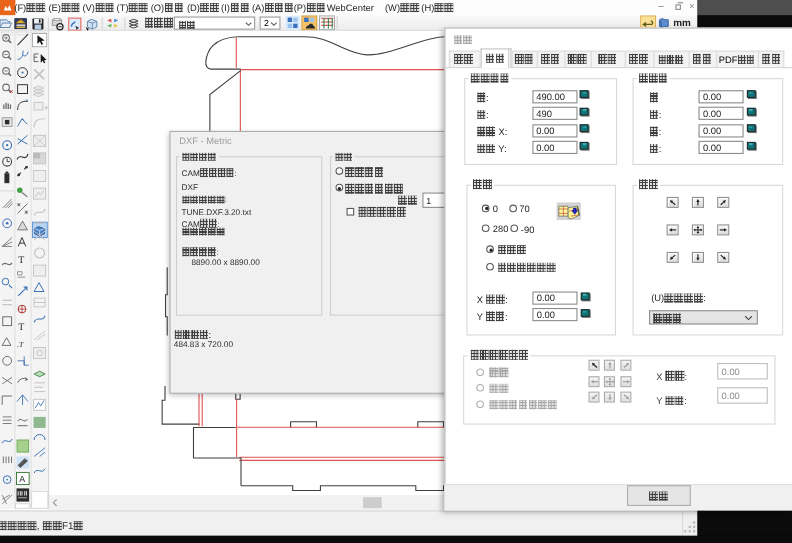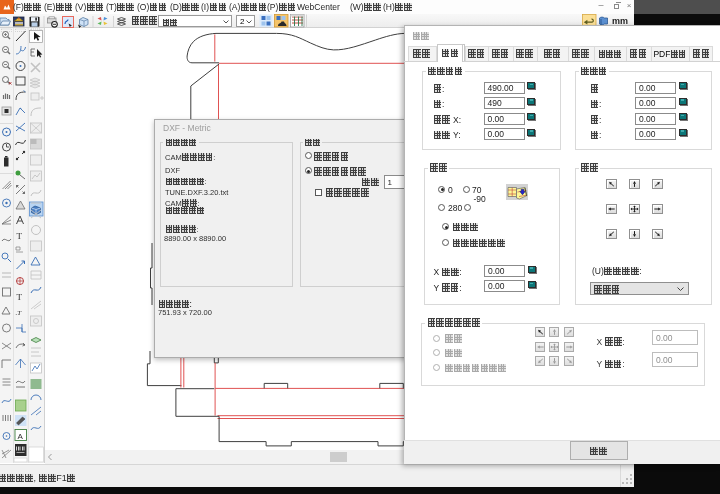--- a/index.html
+++ b/index.html
@@ -292,33 +292,33 @@
 <div class="a" style="left:163px;top:122.5px;font-size:8.5px;color:#9c9c9c">DXF - Metric</div>
 <div class="gp" style="left:160px;top:141.5px;width:133px;height:145px;border-color:#cfcfcf"></div>
 <div class="a" style="left:163px;top:137px;background:#f0f0f0;padding:0 2px"><i class="s7"></i><i class="s7"></i><i class="s7"></i><i class="s7"></i></div>
 <div class="a" style="left:165px;top:152.5px;font-size:7.5px;color:#2e2e2e;white-space:nowrap">CAM<i class="s7"></i><i class="s7"></i><i class="s7"></i><i class="s7"></i>:</div>
 <div class="a" style="left:165px;top:166.3px;font-size:7.5px;color:#2e2e2e;white-space:nowrap">DXF</div>
 <div class="a" style="left:165px;top:177px;font-size:7.5px;color:#2e2e2e;white-space:nowrap"><i class="s7"></i><i class="s7"></i><i class="s7"></i><i class="s7"></i><i class="s7"></i>:</div>
 <div class="a" style="left:165px;top:187.5px;font-size:7.5px;color:#2e2e2e;white-space:nowrap">TUNE.DXF.3.20.txt</div>
 <div class="a" style="left:165px;top:198.5px;font-size:7.5px;color:#2e2e2e;white-space:nowrap">CAM<i class="s7"></i><i class="s7"></i>:</div>
 <div class="a" style="left:165px;top:206px;font-size:7.5px;color:#2e2e2e;white-space:nowrap"><i class="s7"></i><i class="s7"></i><i class="s7"></i><i class="s7"></i><i class="s7"></i></div>
 <div class="a" style="left:165px;top:224.5px;font-size:7.5px;color:#2e2e2e;white-space:nowrap"><i class="s7"></i><i class="s7"></i><i class="s7"></i><i class="s7"></i>:</div>
-<div class="a" style="left:164px;top:233.5px;font-size:7.5px;color:#2e2e2e;white-space:nowrap">8890.00 x 8890.00</div>
+<div class="a" style="left:174px;top:233.5px;font-size:7.5px;color:#2e2e2e;white-space:nowrap">8890.00 x 8890.00</div>
 <div class="gp" style="left:299.5px;top:141.5px;width:116px;height:145px;border-color:#cfcfcf;border-right:none"></div>
 <div class="a" style="left:302.5px;top:137px;background:#f0f0f0;padding:0 2px"><i class="s7"></i><i class="s7"></i></div>
 <span class="rd" style="left:304.5px;top:152px"></span>
 <div class="a" style="left:313.5px;top:151.5px;white-space:nowrap"><i></i><i></i><i></i><i></i></div>
 <span class="rd on" style="left:304.5px;top:167px"></span>
 <div class="a" style="left:313.5px;top:166.5px;white-space:nowrap"><i></i><i></i><i></i><i></i><i></i><i></i></div>
 <div class="a" style="left:361.5px;top:177px;white-space:nowrap"><i></i><i></i></div>
 <div class="tb" style="left:383.5px;top:174.5px;width:32px;height:14px;font-size:8px;padding-top:2px">1</div>
 <span class="a" style="left:314.5px;top:189px;width:7px;height:7px;border:1px solid #585858;background:#fff"></span>
 <div class="a" style="left:325px;top:187.5px;white-space:nowrap"><i></i><i></i><i></i><i></i><i></i></div>
 <div class="a" style="left:158px;top:298.5px;white-space:nowrap"><i class="s7"></i><i class="s7"></i><i class="s7"></i><i class="s7"></i>:</div>
-<div class="a" style="left:158px;top:308px;font-size:7.5px;color:#2e2e2e">751.93 x 720.00</div>
+<div class="a" style="left:158px;top:308px;font-size:7.5px;color:#2e2e2e">484.83 x 720.00</div>
 
 <div class="a" id="props" style="left:403.5px;top:25px;width:316.5px;height:439px;background:#fff;border-left:1px solid #b4b4b4;border-top:1px solid #b4b4b4;box-shadow:-2px 2px 5px rgba(0,0,0,.3)"></div>
 <div class="a" style="left:412px;top:31px;color:#a2a2a2"><i class="g"></i><i class="g"></i></div>
 <div class="a" style="left:404px;top:60.5px;width:316px;height:1px;background:#d2d2d2"></div>
 <div class="a" style="left:408px;top:45.5px;width:305px;height:15px;background:#f3f3f3;border:1px solid #dadada;border-bottom:none"></div>
 <div class="a" style="left:408px;top:48.5px;width:27.5px;text-align:center;white-space:nowrap"><i></i><i></i></div>
 <div class="a" style="left:435.5px;top:47px;width:1px;height:13.5px;background:#dadada"></div>
 <div class="a" style="left:464.5px;top:47px;width:1px;height:13.5px;background:#dadada"></div>
 <div class="a" style="left:464.5px;top:48.5px;width:23.5px;text-align:center;white-space:nowrap"><i></i><i></i></div>
 <div class="a" style="left:488px;top:47px;width:1px;height:13.5px;background:#dadada"></div>
@@ -378,21 +378,21 @@
     <path d="M2 3.5 h8.5 v9 H2z" fill="#fdf795" stroke="#6a6a6a" stroke-width="0.7"></path>
     <path d="M2 6 h8.5 M2 10 h8.5 M6.2 3.5 v9" stroke="#c04040" stroke-width="0.6"></path>
     <path d="M10.5 5 l8 -1.5 2.5 8 -7.5 3.5 -3-1z" fill="#fdf795" stroke="#6a6a6a" stroke-width="0.7"></path>
     <path d="M11.5 8 l9 -1.5 M13 12.5 l7-1.2" stroke="#c04040" stroke-width="0.6"></path>
     <path d="M15.2 5.2 l2.6 0 0 2.2 1.4 0 -2.7 3.4 -2.7-3.4 1.4 0z" fill="#2323cc" stroke="#111166" stroke-width="0.5"></path>
     <path d="M19 3.5 l1.5 8.5" stroke="#44441a" stroke-width="0.8"></path>
   </svg>
 <span class="rd" style="left:438px;top:203.5px"></span>
 <div class="lb" style="left:448px;top:202.5px">280</div>
 <span class="rd" style="left:464px;top:203.5px"></span>
-<div class="lb" style="left:473.5px;top:194px">-90</div>
+<div class="lb" style="left:473.5px;top:204px">-90</div>
 <span class="rd on" style="left:442px;top:223px"></span>
 <div class="lb" style="left:452px;top:222px"><i></i><i></i><i></i></div>
 <span class="rd" style="left:442px;top:239px"></span>
 <div class="lb" style="left:452px;top:238px"><i></i><i></i><i></i><i></i><i></i><i></i></div>
 <div class="lb" style="left:433.5px;top:267px">X <i></i><i></i>:</div>
 <div class="tb" style="left:484px;top:264.5px;width:41px;height:12px">0.00</div>
 <b class="kb" style="left:527.5px;top:265.5px"></b>
 <div class="lb" style="left:433.5px;top:282.5px">Y <i></i><i></i>:</div>
 <div class="tb" style="left:484px;top:280px;width:41px;height:12px">0.00</div>
 <b class="kb" style="left:527.5px;top:281px"></b>

